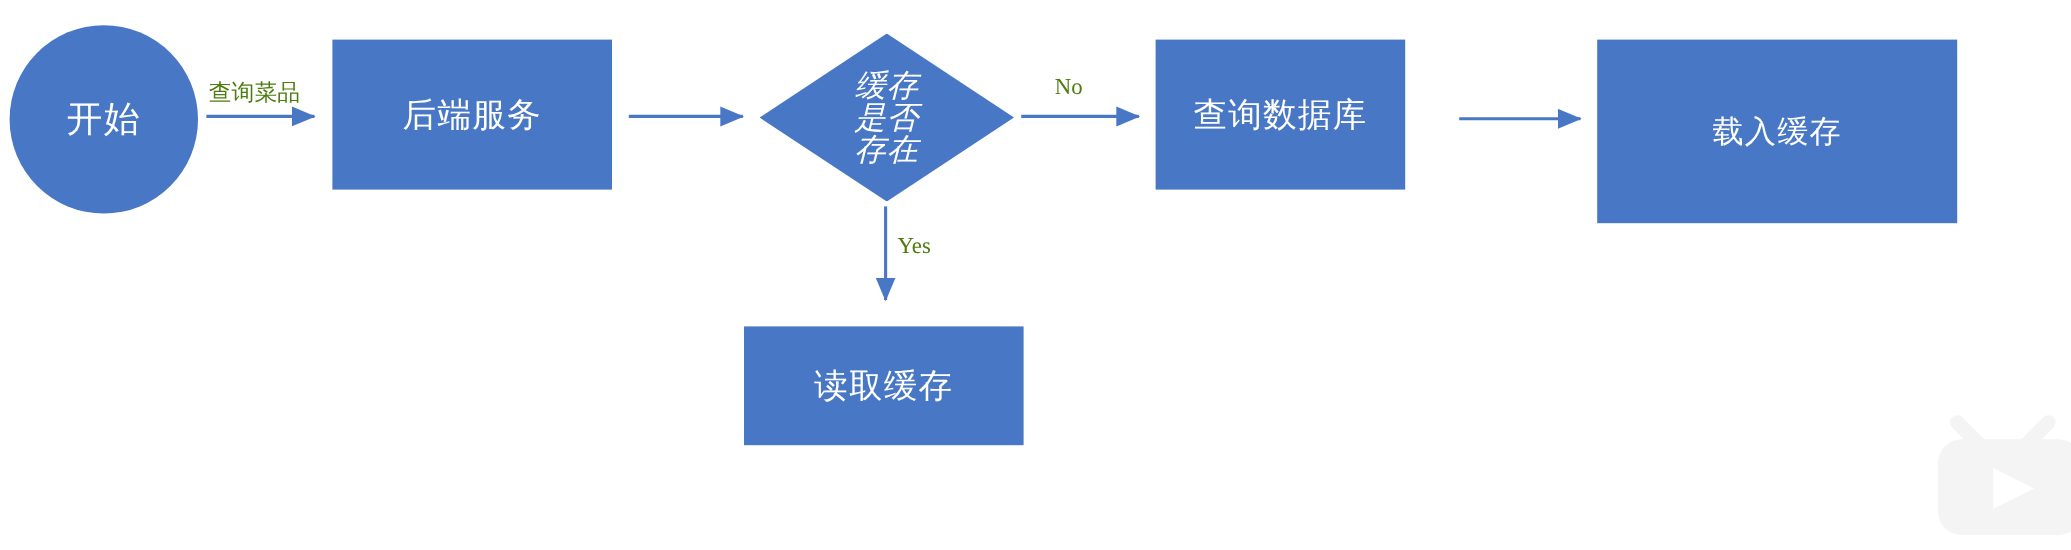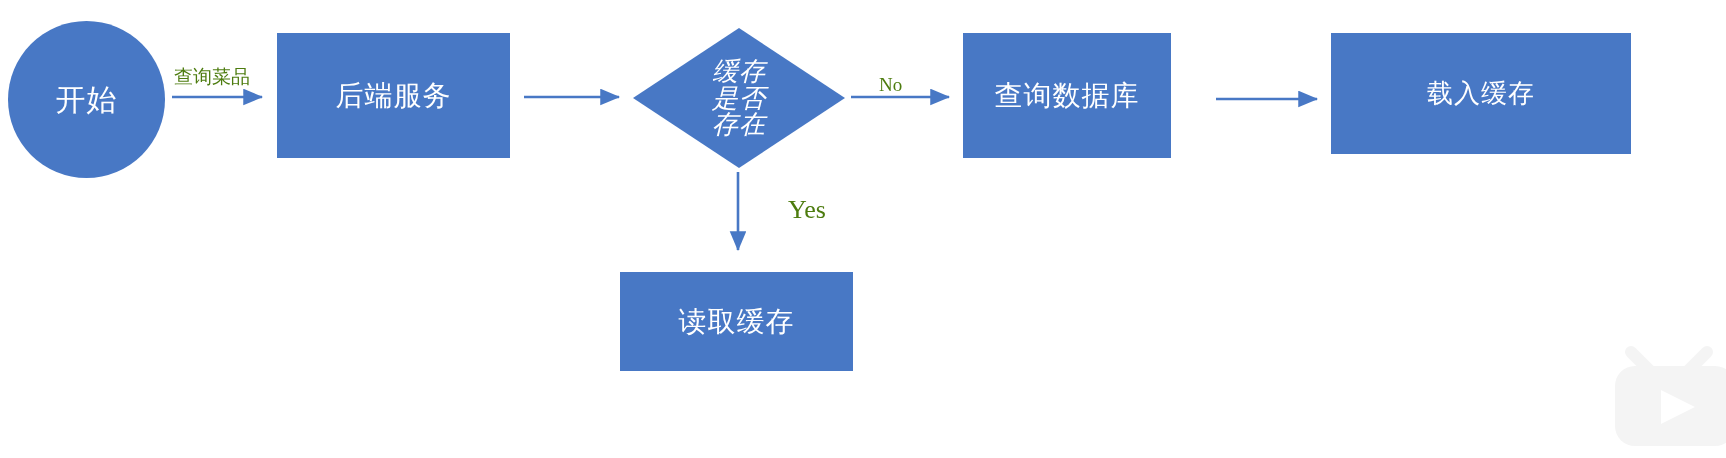--- a/index.html
+++ b/index.html
@@ -115,33 +115,33 @@
     </svg>
     <span class="diamond-label">缓存
 是否
 存在</span>
   </div>
 
   <div class="node node-rect" style="left:963px; top:33px; width:208px; height:125px; font-size:28px;">
     <span>查询数据库</span>
   </div>
 
-  <div class="node node-rect" style="left:1331px; top:33px; width:300px; height:121px; font-size:26px;">
+  <div class="node node-rect" style="left:1331px; top:33px; width:300px; height:153px; font-size:26px;">
     <span>载入缓存</span>
   </div>
 
   <div class="node node-rect" style="left:620px; top:272px; width:233px; height:99px; font-size:28px;">
     <span>读取缓存</span>
   </div>
 
   <div class="edge-label" style="left:174px; top:64px; font-size:19px;">查询菜品</div>
 
-  <div class="edge-label" style="left:879px; top:74px; font-size:19px;">No</div>
+  <div class="edge-label" style="left:879px; top:62px; font-size:19px;">No</div>
 
-  <div class="edge-label" style="left:788px; top:195px; font-size:26px;">Yes</div>
+  <div class="edge-label" style="left:748px; top:195px; font-size:19px;">Yes</div>
 
   <svg class="watermark" style="left:1519px; top:334px; width:207px; height:112px;" viewBox="0 0 207 112" xmlns="http://www.w3.org/2000/svg">
     <g transform="translate(96,4)">
       <path d="M16,14 L36,34" stroke="#f4f4f4" stroke-width="12" stroke-linecap="round" fill="none"></path>
       <path d="M92,14 L72,34" stroke="#f4f4f4" stroke-width="12" stroke-linecap="round" fill="none"></path>
       <rect x="0" y="28" width="120" height="80" rx="20" ry="20" fill="#f4f4f4"></rect>
       <polygon points="46,52 46,86 80,69" fill="#ffffff"></polygon>
     </g>
   </svg>
 

